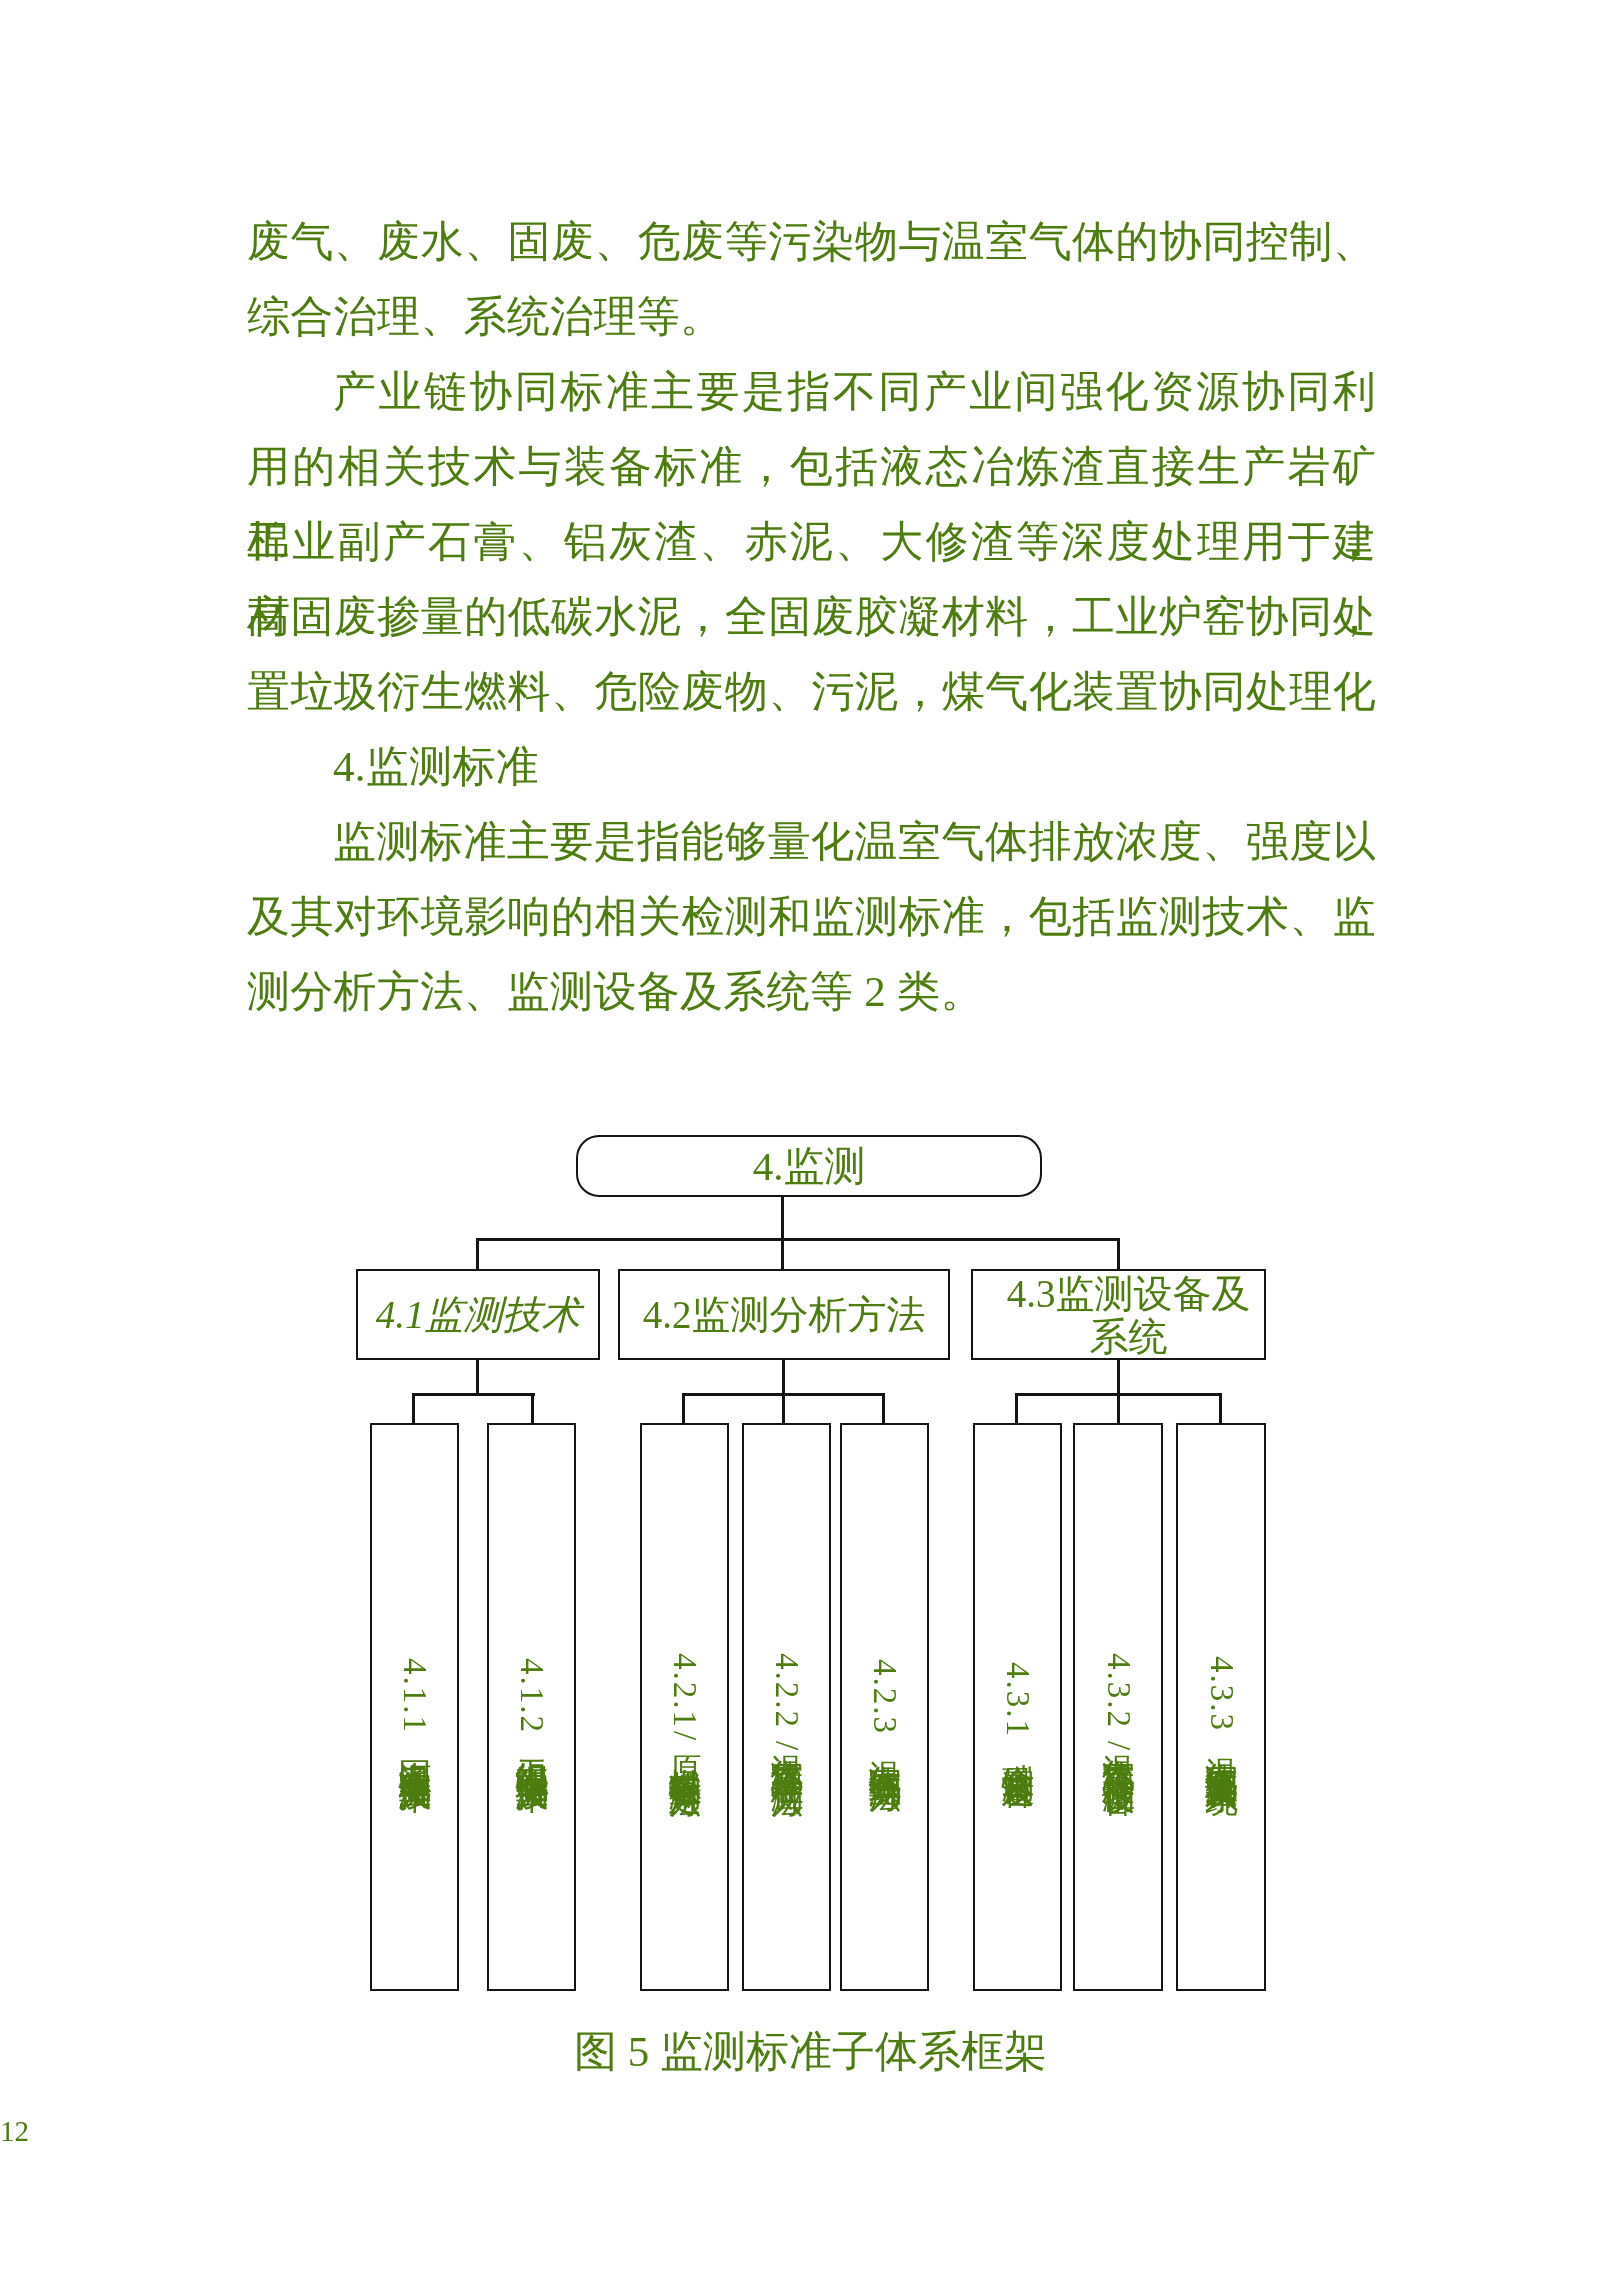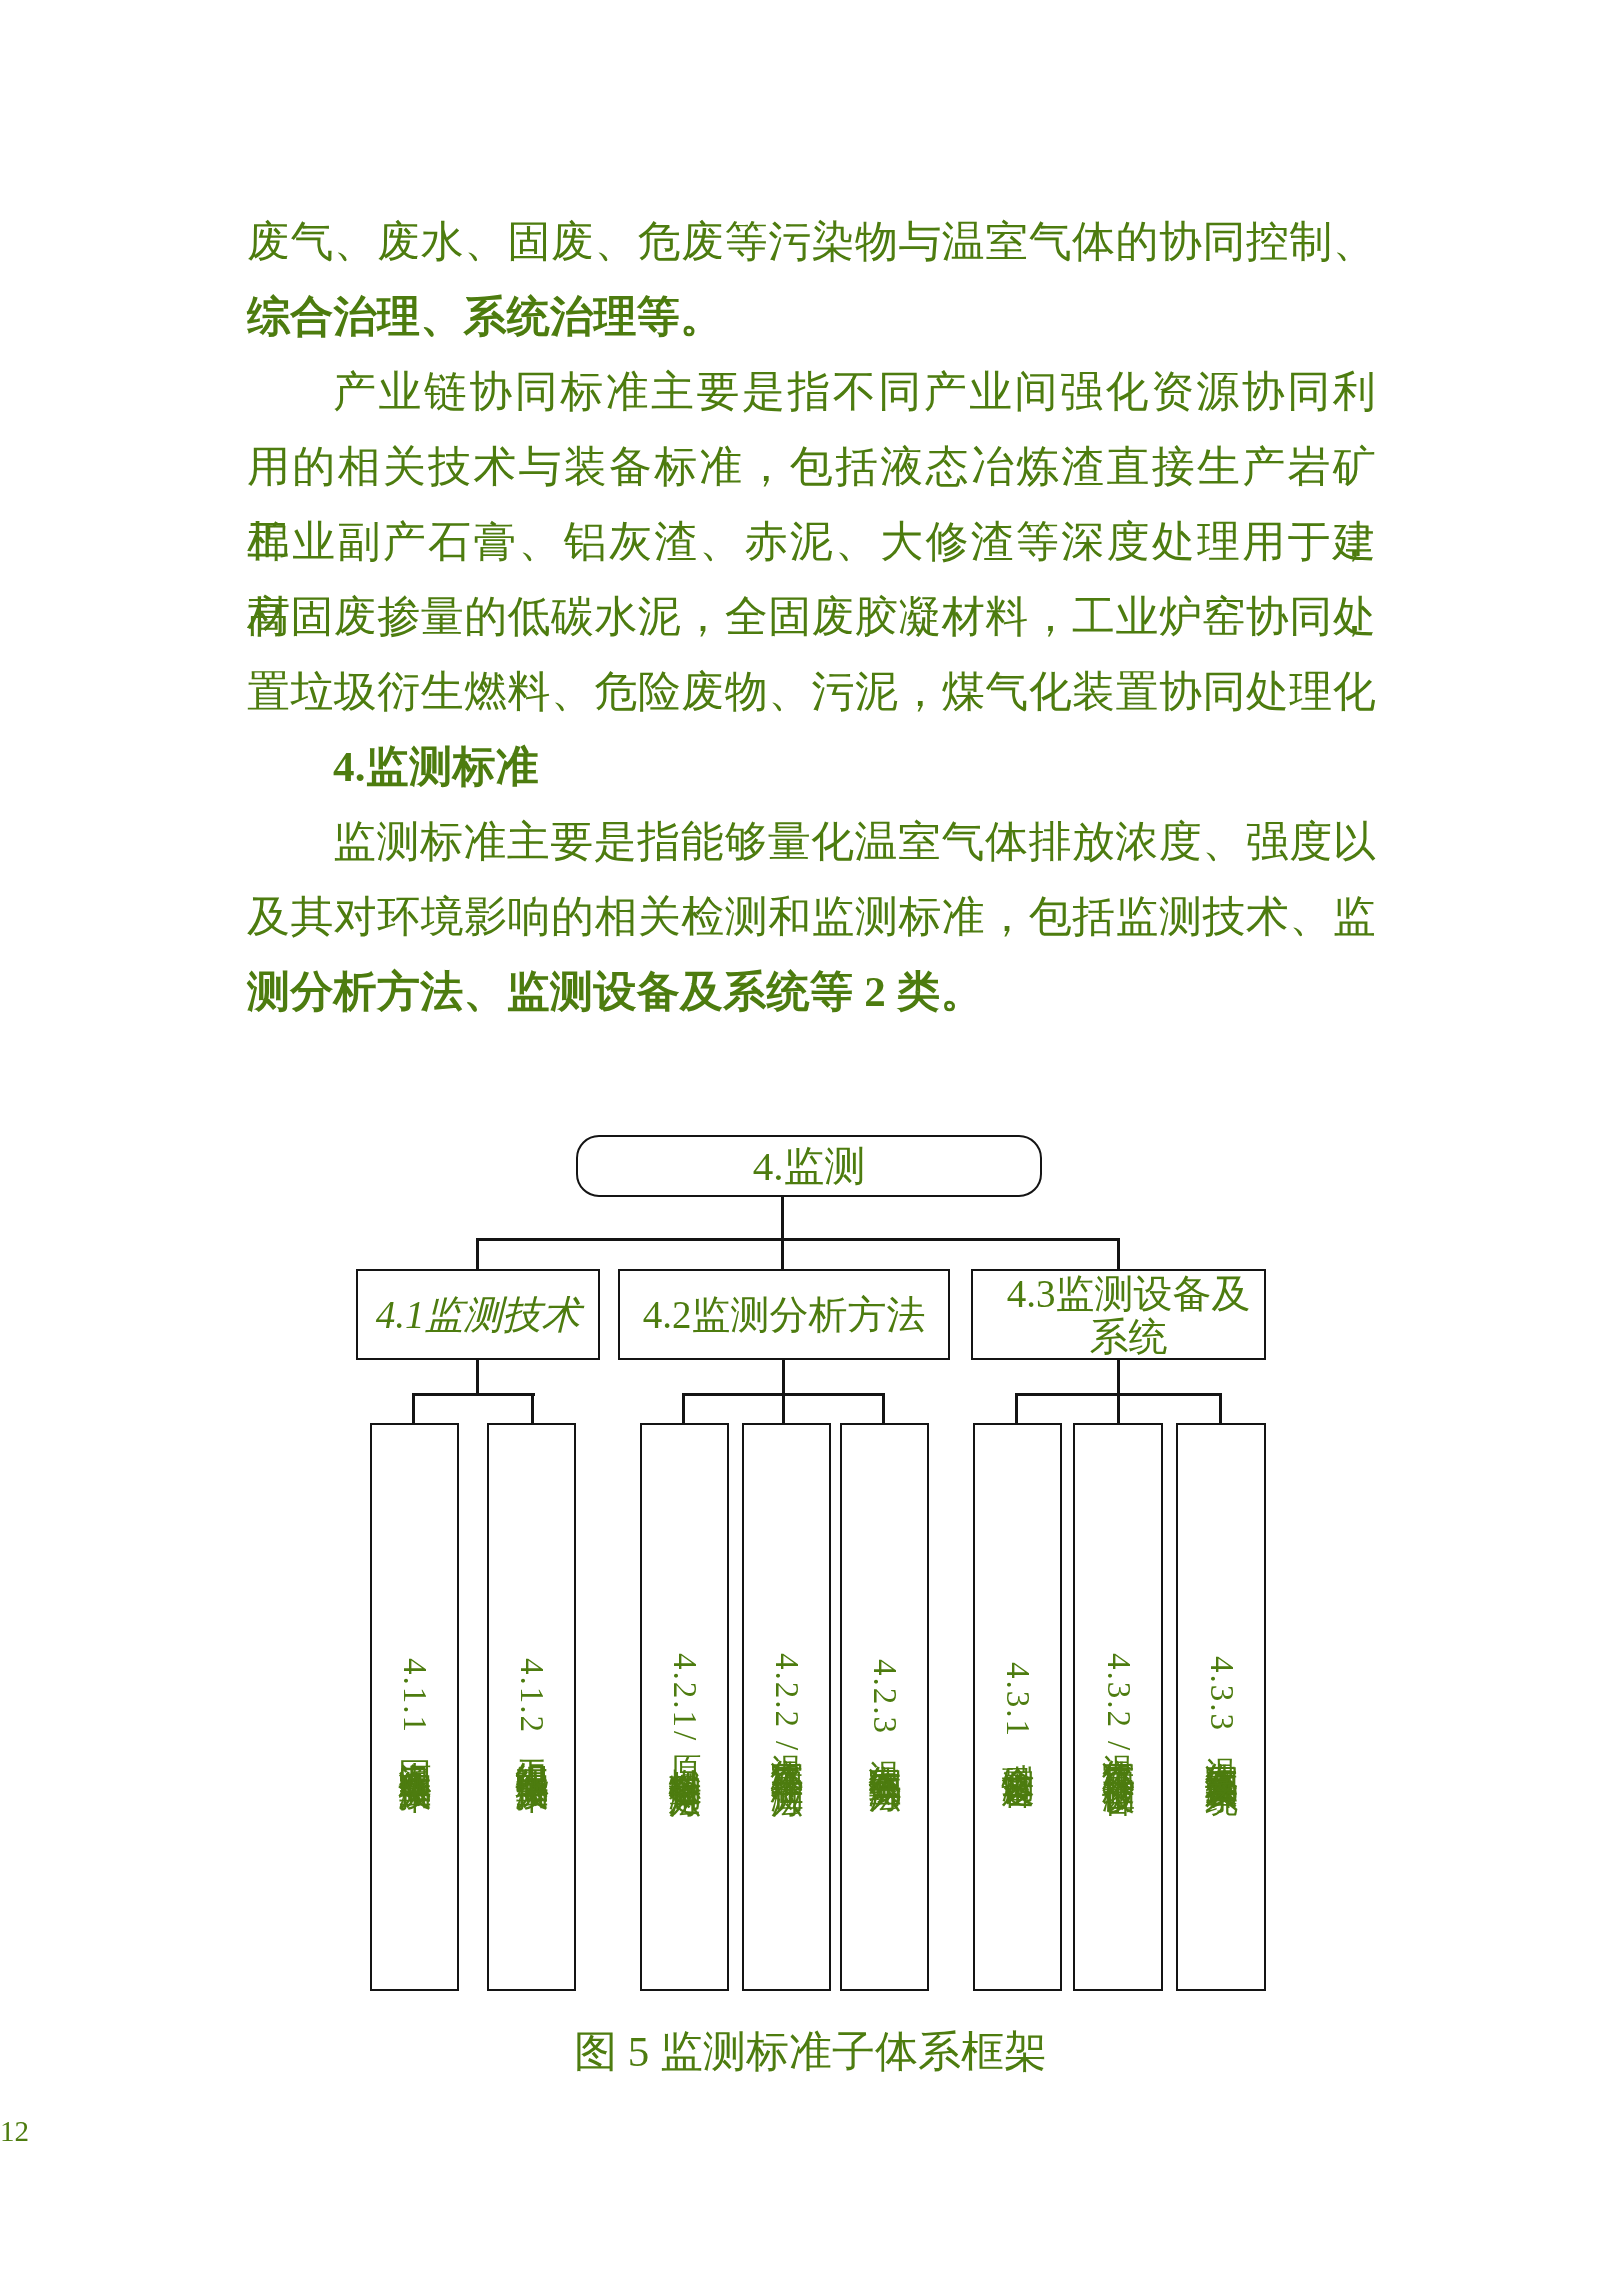--- a/index.html
+++ b/index.html
@@ -10,21 +10,21 @@
     overflow:hidden;
   }
   
   .bodytext { position:absolute; left:247px; top:204px; width:1129px; }
   .line {
     font-size:43px; line-height:75px; height:75px;
     text-align:justify; text-align-last:justify;
     letter-spacing:0.3px;
   }
   .line.indent { text-indent:86px; }
-  .line.endpara { text-align-last:left;font-weight:bold; }
+  .line.endpara { text-align-last:left; }
   
   .dbox {
     position:absolute; border:2.9px solid #141414; box-sizing:border-box;
     display:flex; align-items:center; justify-content:center;
     text-align:center; background:#fff;
   }
   .root-box { font-size:41px; }
   .lvl2 { font-size:39px; line-height:43px; }
   .tall span {
     writing-mode:vertical-rl; text-orientation:mixed;

